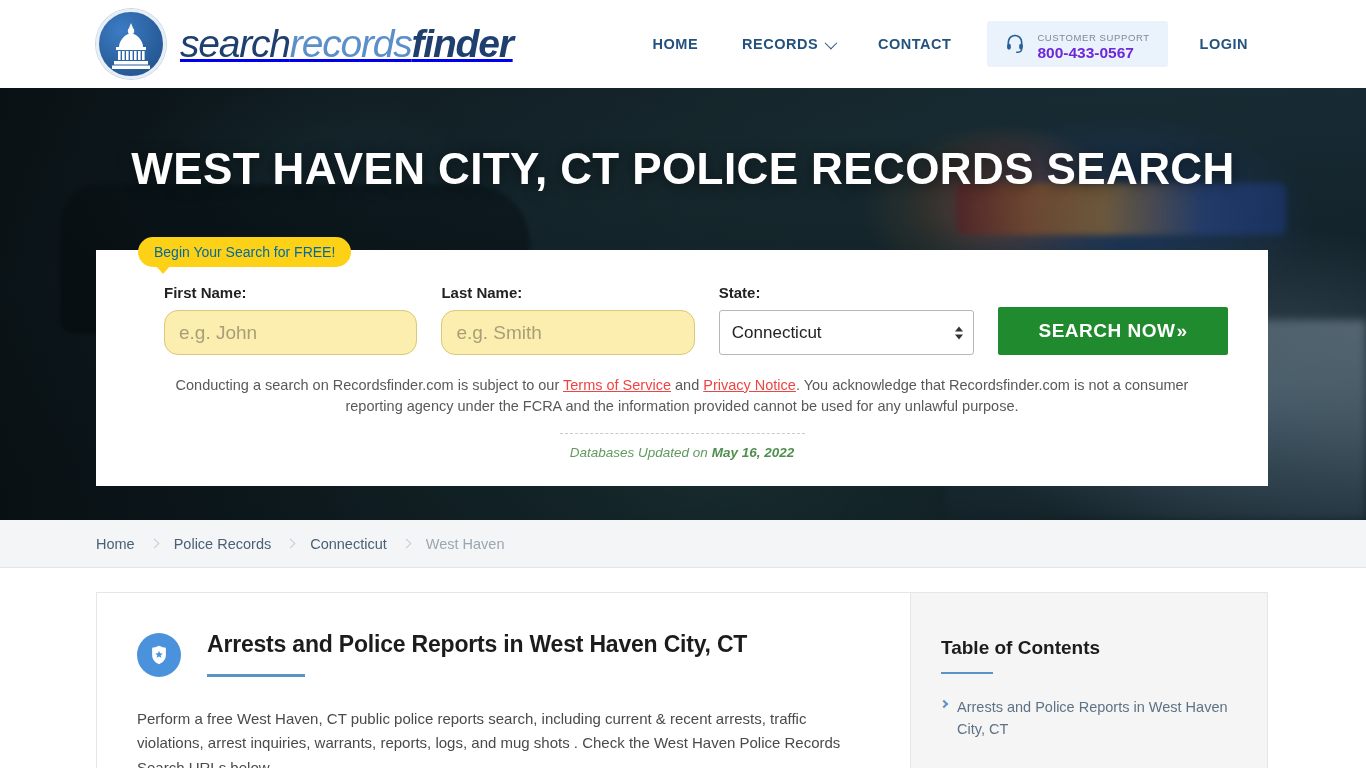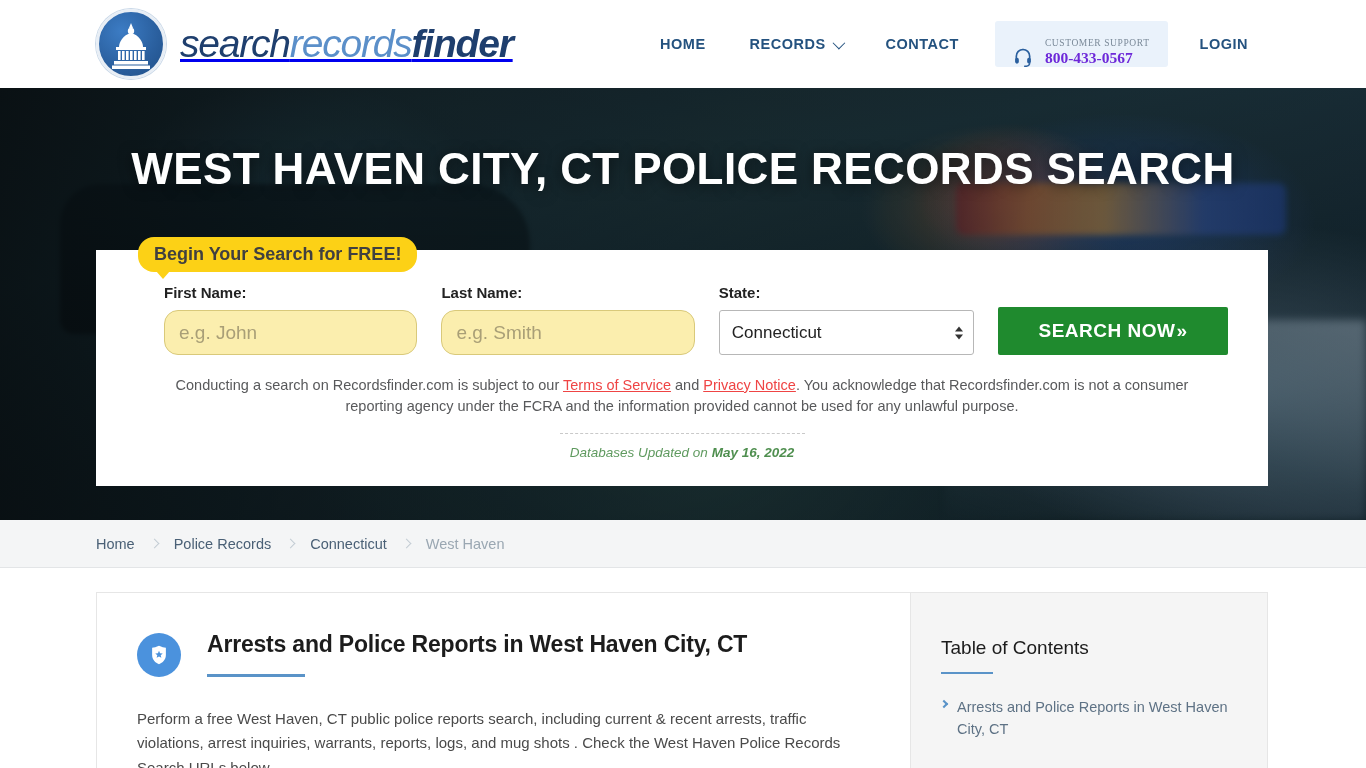--- a/index.html
+++ b/index.html
@@ -78,26 +78,25 @@
     height: 9px;
     border-right: 1.8px solid #24527f;
     border-bottom: 1.8px solid #24527f;
     transform: rotate(45deg) translateY(-2px);
   }
   .support-box {
     background: #eaf2fb;
     border-radius: 3px;
     height: 46px;
     display: flex;
-    align-items: flex-end;
+    align-items: flex-start;
     gap: 12px;
-    padding: 0 18px;
+    padding: 12px 18px;
     margin: 0 10px 0 14px;
     cursor: pointer;
-    font-family: Liberation Serif, serif;
   }
   .headset {
     width: 20px; height: 20px; flex: none;
   }
   .support-label {
     font-size: 9.5px;
     color: #7b8a99;
     letter-spacing: 0.6px;
     line-height: 1.15;
   }
@@ -179,23 +178,23 @@
     right: 98px;
     top: 162px;
     background: #ffffff;
     padding: 34px 40px 26px 40px;
   }
   .free-badge {
     position: absolute;
     left: 42px;
     top: -13px;
     background: #fcd116;
-    color: #404040;
-    font-size: 18px;
-    font-weight: 700;
+    color: #0369a1;
+    font-size: 14px;
+    font-weight: 400;
     padding: 7px 16px;
     border-radius: 16px;
     white-space: nowrap;
   }
   .free-badge::after {
     content: "";
     position: absolute;
     left: 18px; bottom: -7px;
     border-left: 7px solid transparent;
     border-right: 7px solid transparent;
@@ -383,21 +382,21 @@
 
   .toc-card {
     width: 358px;
     background: #f5f5f5;
     border: 1px solid #e6e6e6;
     padding: 44px 30px 10px 30px;
     height: 220px;
   }
   .toc-title {
     font-size: 19px;
-    font-weight: 400;
+    font-weight: 700;
     color: #1c1c1c;
   }
   .toc-underline {
     width: 52px;
     border-top: 2px solid #5a93c8;
     margin-top: 13px;
   }
   .toc-list {
     margin-top: 22px;
     list-style: none;

